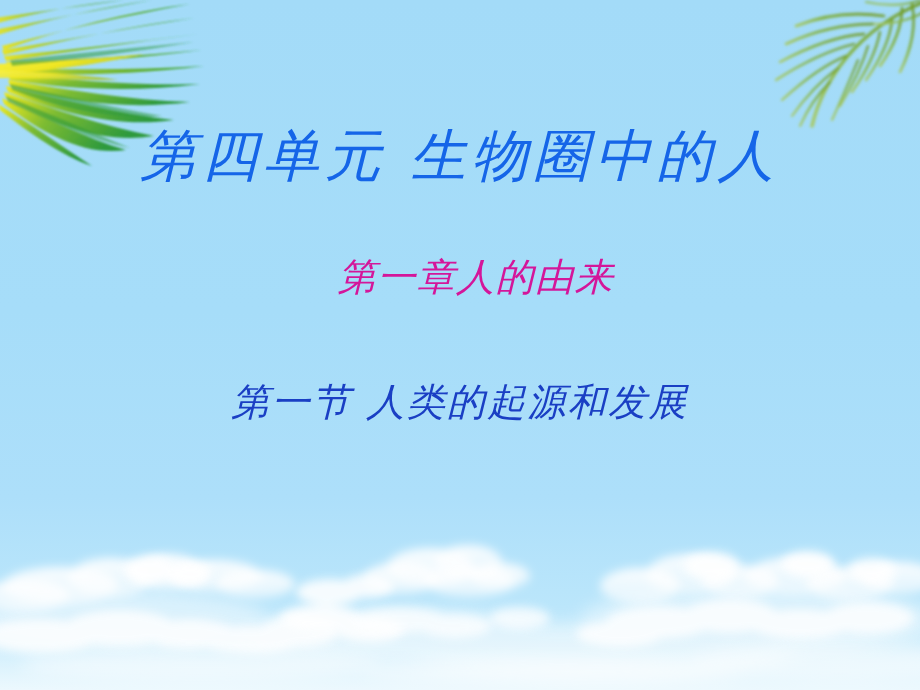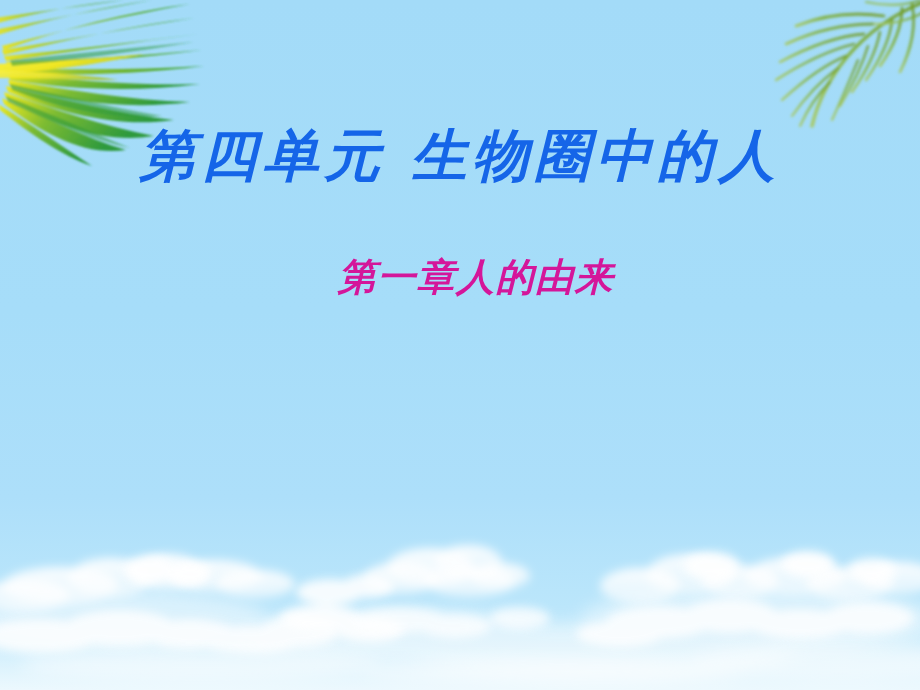--- a/index.html
+++ b/index.html
@@ -72,21 +72,21 @@
     position: absolute;
     inset: 0;
   }
   .line {
     position: absolute;
     left: 0;
     width: 100%;
     text-align: center;
     white-space: nowrap;
     font-family: "DejaVu Sans", "Liberation Sans", sans-serif;
-    font-weight: bold;
+    font-weight: normal;
     font-style: italic;
     letter-spacing: 0.06em;
     line-height: 1;
   }
   .unit-title {
     top: 128px;
     font-size: 56px;
     color: #1565e8;
     letter-spacing: 0.10em;
   }
@@ -300,15 +300,16 @@
         <path d="M190,12 C176,20 158,24 140,24" stroke-width="2.2" opacity="0.85"></path>
       </g>
     </svg>
   </div>
 
   <div class="text-layer">
     <div class="line unit-title">第四单元  生物圈中的人</div>
 
     <div class="line chapter-title">第一章人的由来</div>
 
+    <div class="line section-title">第一节  人类的起源和发展</div>
   </div>
 
 </div>
 
 </body></html>

